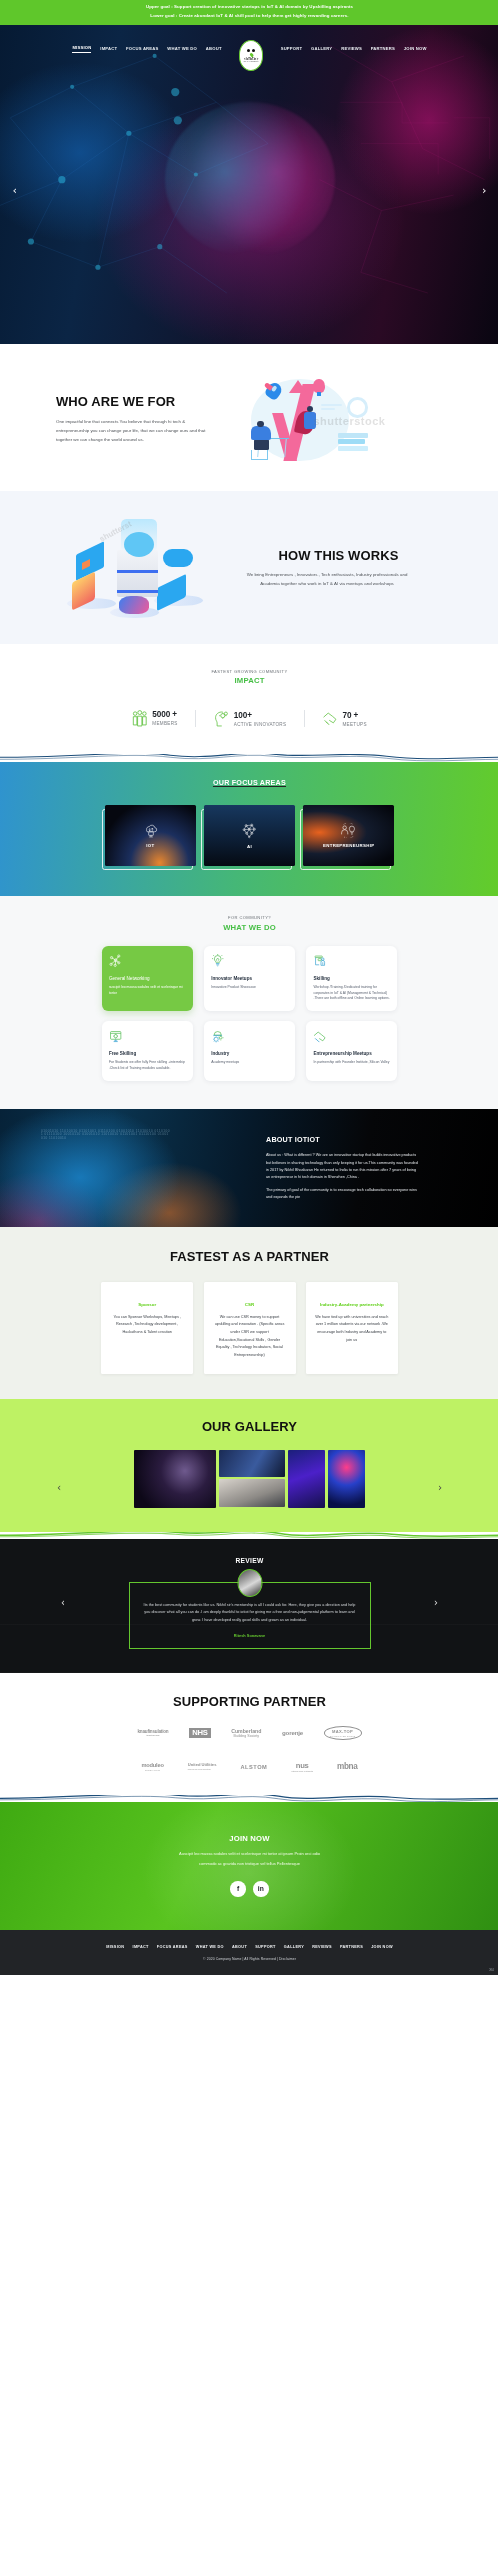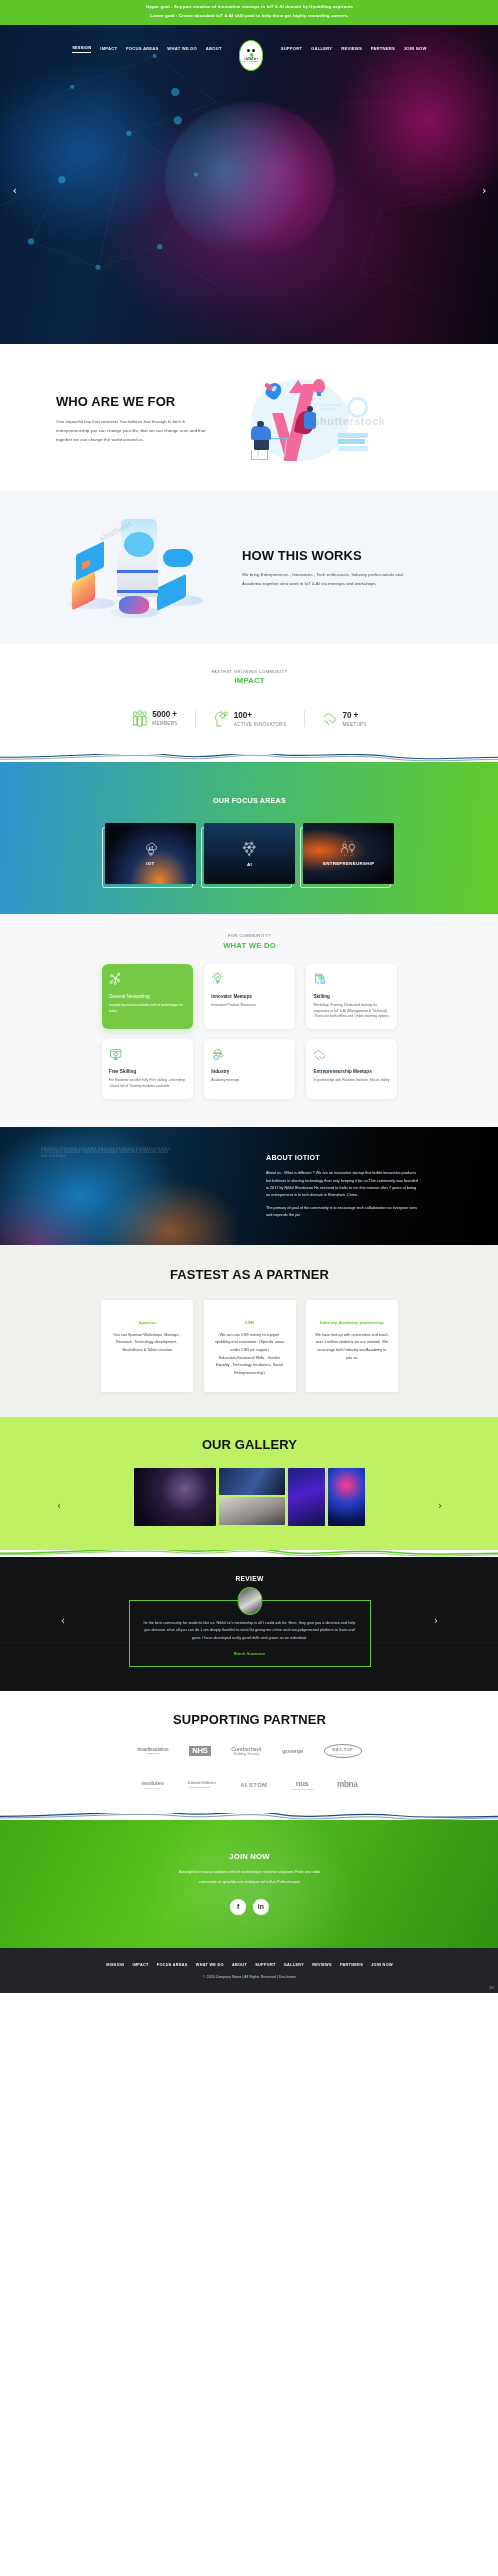--- a/index.html
+++ b/index.html
@@ -119,21 +119,21 @@
   .books i:nth-child(3){ background:#cdeefc; width:30px;}
   .gear { position:absolute; left:112px; top:21.6px; width:20.6px; height:20.6px; border:3.1px solid #d6eefb; border-radius:50%; }
   .wm { position:absolute; left:38px; top:39px; font-size:11px; color:rgba(120,120,120,.22); font-weight:bold; letter-spacing:0.5px;margin-left:40px; }
   .lines { position:absolute; left:86px; top:28px; }
   .lines i { display:block; width:20.6px; height:2.1px; background:#d8eefb; margin-bottom:2.1px; border-radius:1px; }
   .lines i:nth-child(2){ width:13.4px; }
 
   
   .how { display:flex; align-items:center; background:#f3f6fb; padding:29px 0 26px; }
   .how-art { width:242px; position:relative; height:98px; }
-  .how-right { flex:1; padding-right:64px; }
+  .how-right { flex:1; padding-right:64px;text-align:center; }
   .how-right h2 { margin-bottom:8.2px; }
   .how-right p { font-size:4.4px; line-height:2.0; color:#4d5156; max-width:170px; }
   .iso { position:absolute; left:67px; top:3.1px; width:144px; height:93px; }
   .iso .pillar { position:absolute; left:50px; top:27px; width:41px; height:47px;
      background:linear-gradient(180deg,#f2f4f8,#d9dee8); border-radius:2.1px; }
   .iso .pillar:after{content:'';position:absolute;left:0;top:20.6px;width:41px;height:3.1px;background:#3d6ff0;}
   .iso .pillar:before{content:'';position:absolute;left:0;top:40px;width:41px;height:3.1px;background:#3d6ff0;}
   .iso .brain { position:absolute; left:57px; top:9.3px; width:30px; height:25px; background:#5fc6f5; border-radius:50%; }
   .iso .glow { position:absolute; left:54px; top:-4.1px; width:36px; height:33px; background:linear-gradient(180deg,rgba(140,220,255,.55),rgba(140,220,255,0)); border-radius:5.2px; }
   .iso .house { position:absolute; left:9.3px; top:25px; width:28px; height:26px; background:#2aa7f0; transform:skewY(-26deg); border-radius:1.5px; }
@@ -151,21 +151,21 @@
   .stats { display:flex; justify-content:center; align-items:center; margin-top:25px; }
   .stat { display:flex; align-items:center; gap:4.6px; padding:0 17.5px; }
   .stat + .stat { border-left:0.5px solid #e0e3e7;align-items:flex-end; }
   .stat-ic { width:15.5px; height:17.5px; flex:0 0 auto; }
   .stat-txt .num { font-size:8.2px; font-weight:bold; color:#1b1f24; letter-spacing:-0.1px; line-height:1; }
   .stat-txt .lab { font-size:4.6px; color:#7a7f85; letter-spacing:0.3px; margin-top:1.5px; }
 
   
   .wave-top { height:8.2px; background:#fff; position:relative; overflow:hidden; }
   .wave-top svg { position:absolute; left:0; bottom:-0.5px; width:499px; height:14.4px; }
-  .focus { background:linear-gradient(95deg,#2f93cf 0%, #45b777 48%, #63cc2a 100%); padding:34px 0 30px; }
+  .focus { background:linear-gradient(95deg,#2f93cf 0%, #45b777 48%, #63cc2a 100%); padding:16px 0 30px;text-decoration:underline; }
   .focus h2 { color:#fff; text-align:center; font-size:7.2px; font-weight:bold; letter-spacing:0.2px; }
   .focus-cards { display:flex; justify-content:center; gap:8.2px; margin-top:17.5px; }
   .fcard { width:91px; height:61px; position:relative; }
   .fcard .frame { position:absolute; left:-3.1px; top:4.1px; width:91px; height:61px; border:0.8px solid rgba(255,255,255,.85); border-radius:2.6px; }
   .fcard .img { position:absolute; left:0; top:0; width:91px; height:61px; border-radius:1.5px; overflow:hidden;
       display:flex; flex-direction:column; align-items:center; justify-content:center; }
   .fcard.iot .img { background:radial-gradient(ellipse at 60% 95%, #e8862e 0%, #1b2f5e 38%, #05070f 78%); }
   .fcard.ai .img { background:linear-gradient(180deg,#17385f,#0c1d33 60%,#050a12); }
   .fcard.ent .img { background:radial-gradient(ellipse at 18% 45%, #e8621e 0%, #131c2e 45%, #04060c 85%); }
   .fcard .gly { color:#fff; opacity:.95; }

